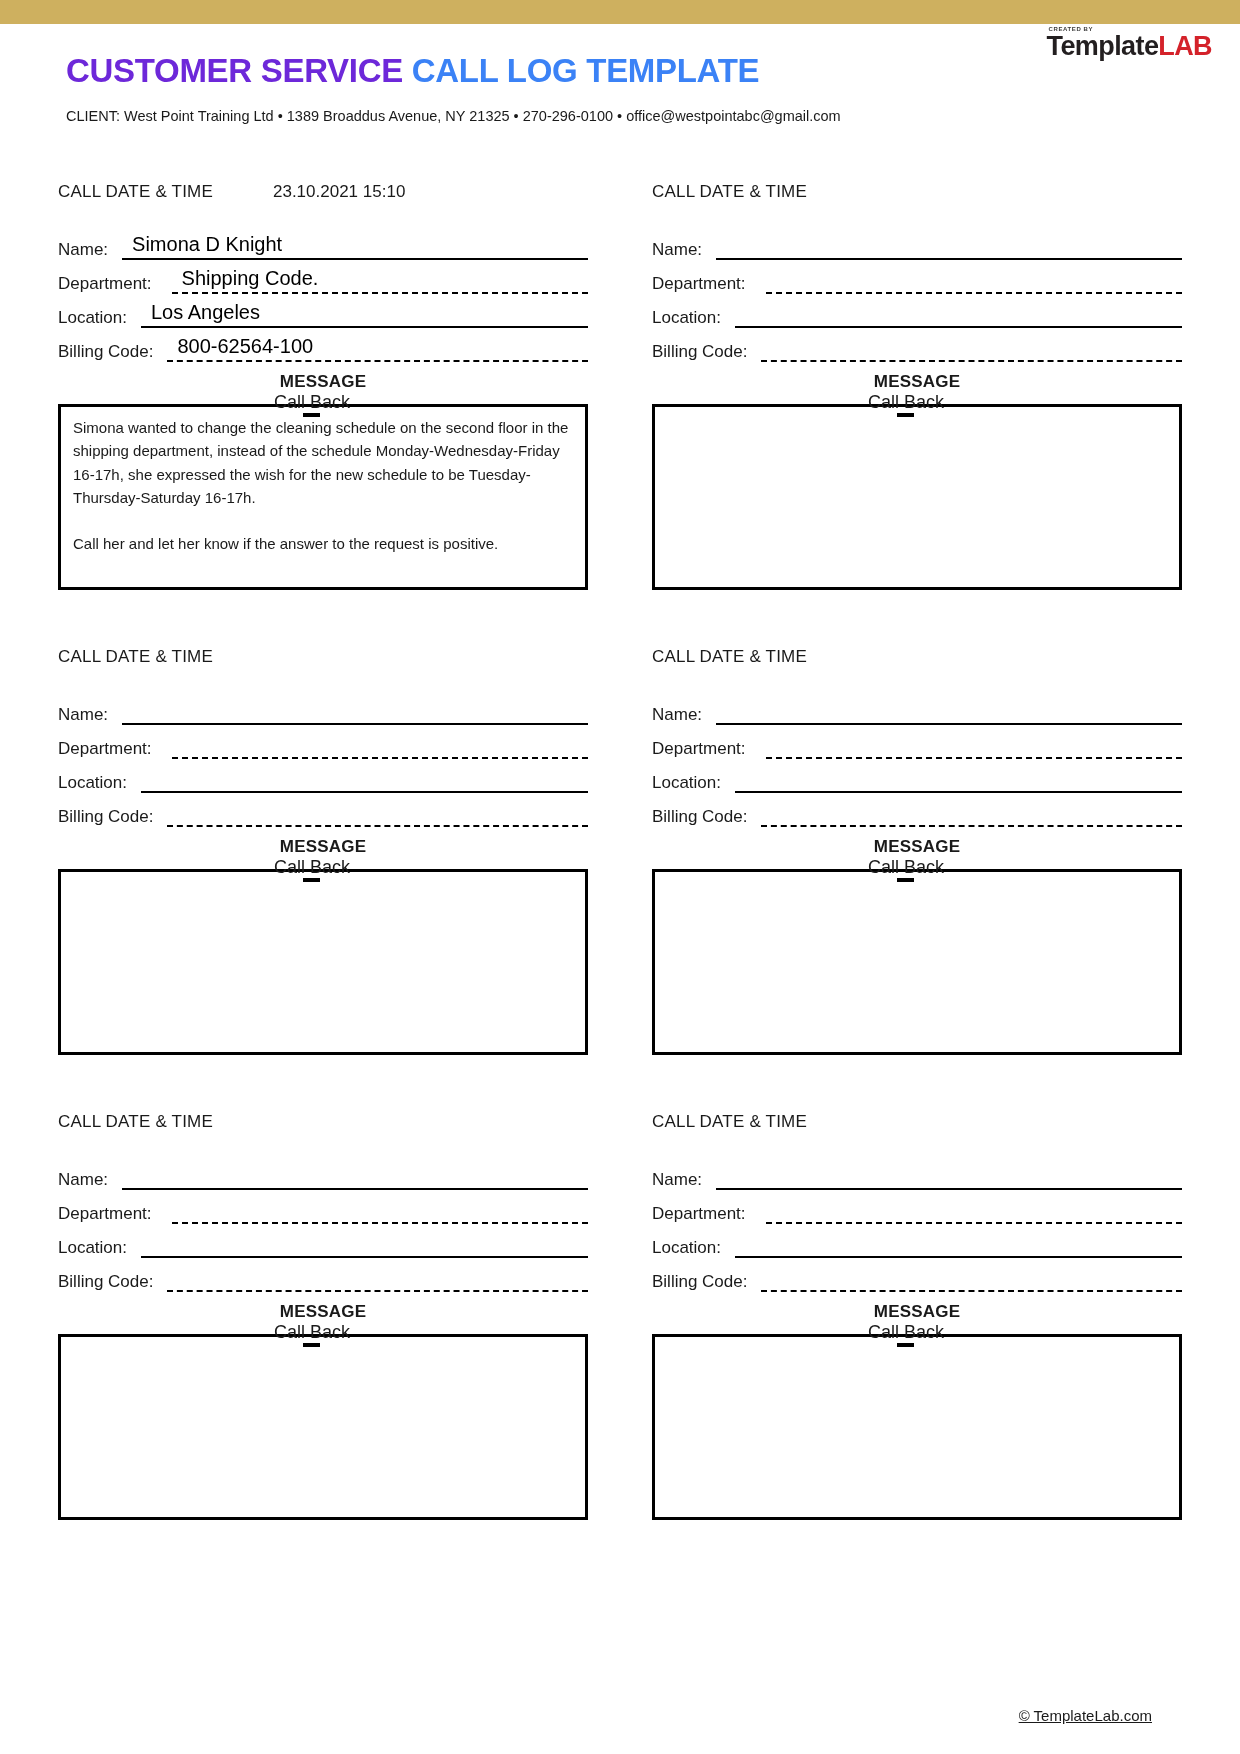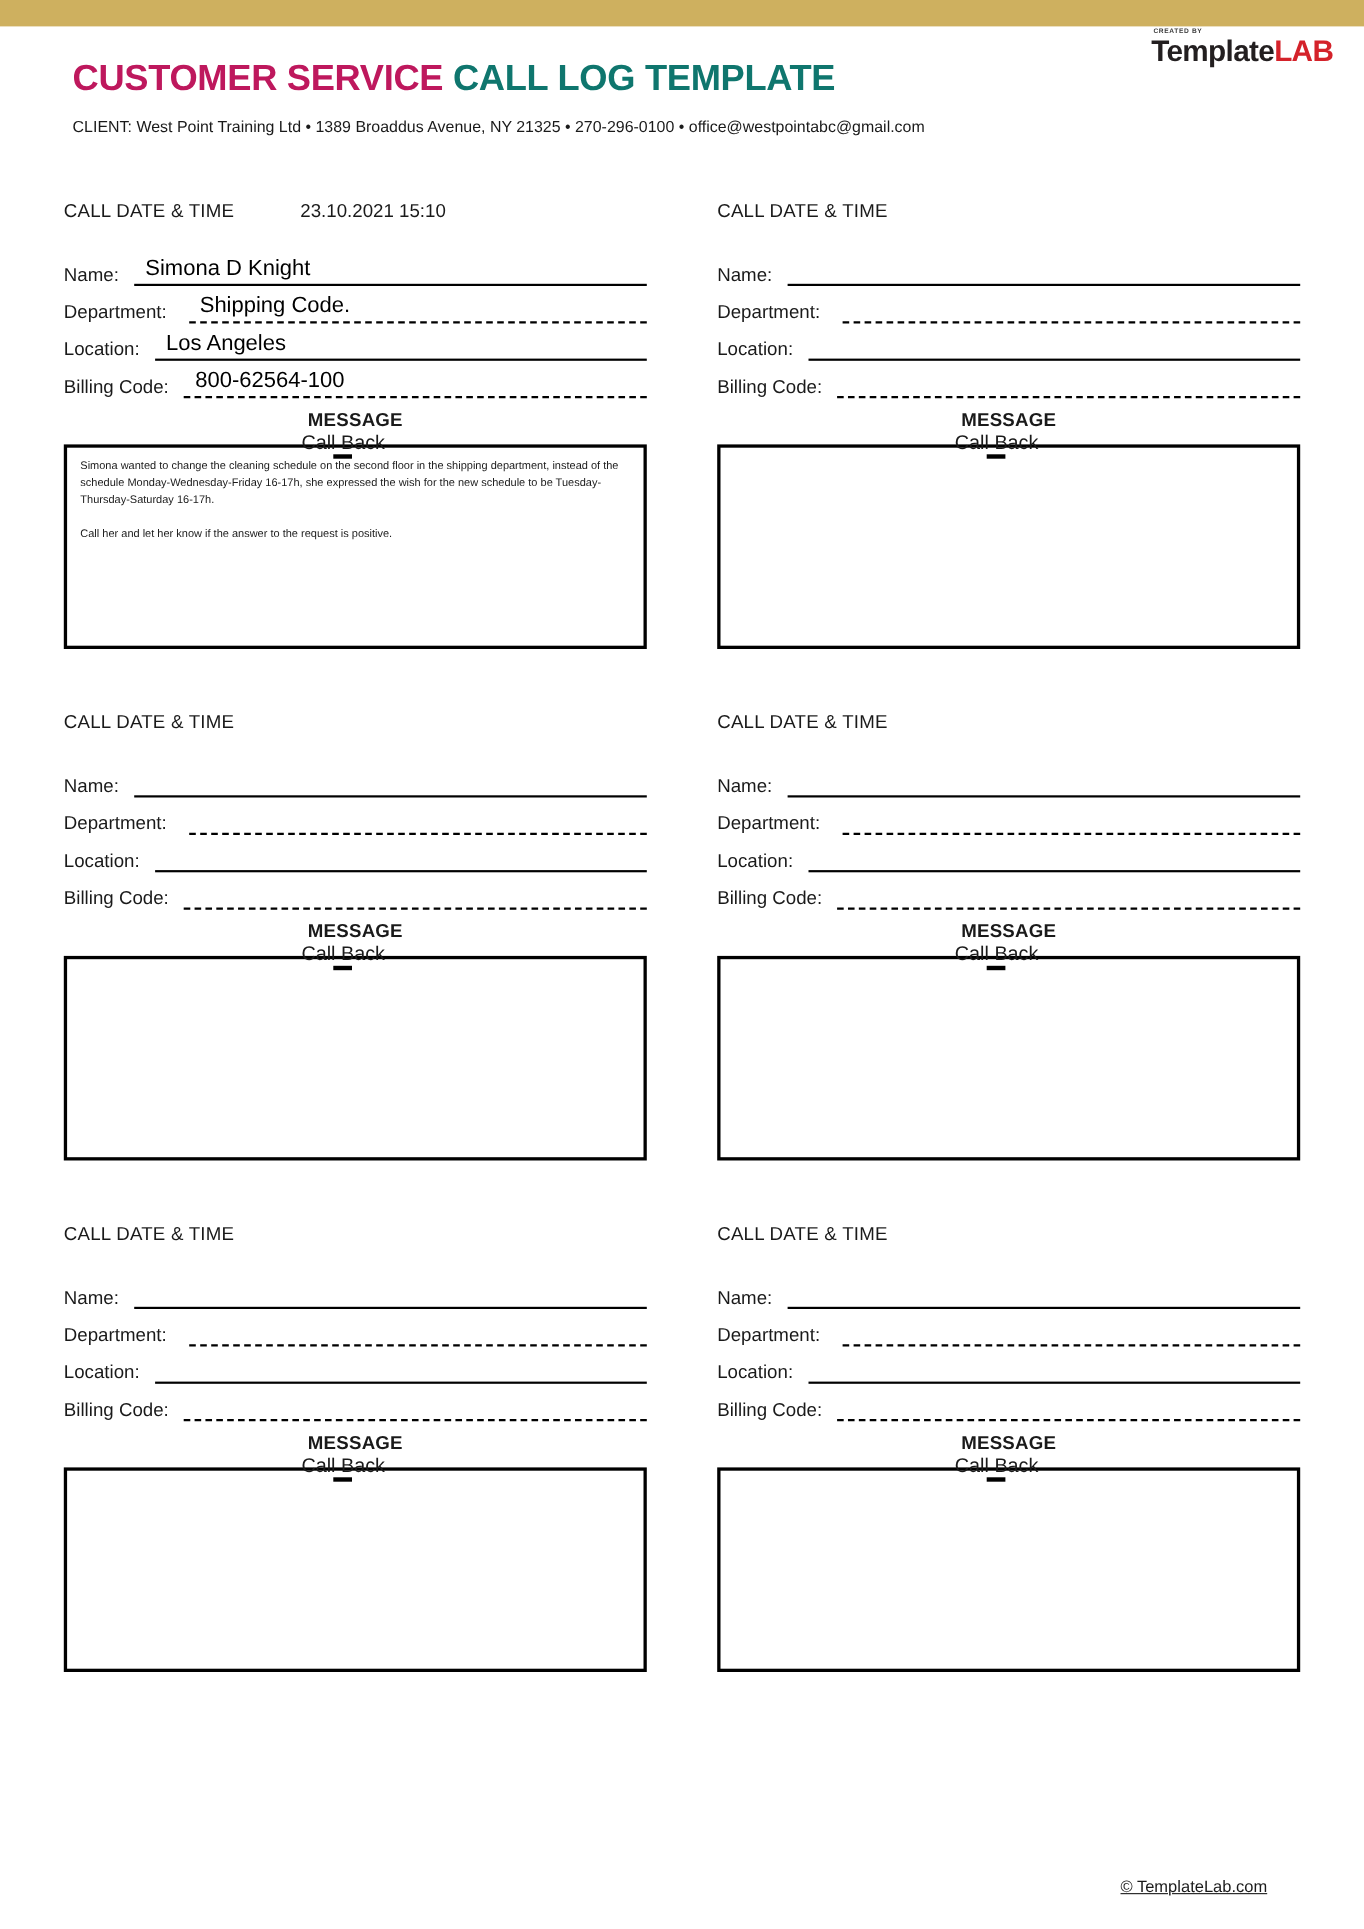--- a/index.html
+++ b/index.html
@@ -59,22 +59,22 @@
   
   .title {
     position: absolute;
     top: 52px;
     left: 66px;
     font-size: 33px;
     font-weight: bold;
     letter-spacing: -0.3px;
     white-space: nowrap;
   }
-  .title-accent { color: #be185d; }
-  .title-rest { color: #0f766e; }
+  .title-accent { color: #6d28d9; }
+  .title-rest { color: #3b82f6; }
 
   .client-line {
     position: absolute;
     top: 108px;
     left: 66px;
     font-size: 14.5px;
     color: #1a1a1a;
     white-space: nowrap;
   }
 
@@ -180,21 +180,21 @@
   
   .message-box {
     margin-top: 6px;
     height: 186px;
     border: 3px solid #000;
     background: #fff;
     padding: 9px 12px 8px 12px;
     overflow: hidden;
   }
   .message-text {
-    font-size: 10px;
+    font-size: 15px;
     line-height: 1.55;
     color: #1a1a1a;
     white-space: pre-wrap;
   }
 
   
   .footer {
     position: absolute;
     bottom: 30px;
     right: 88px;

